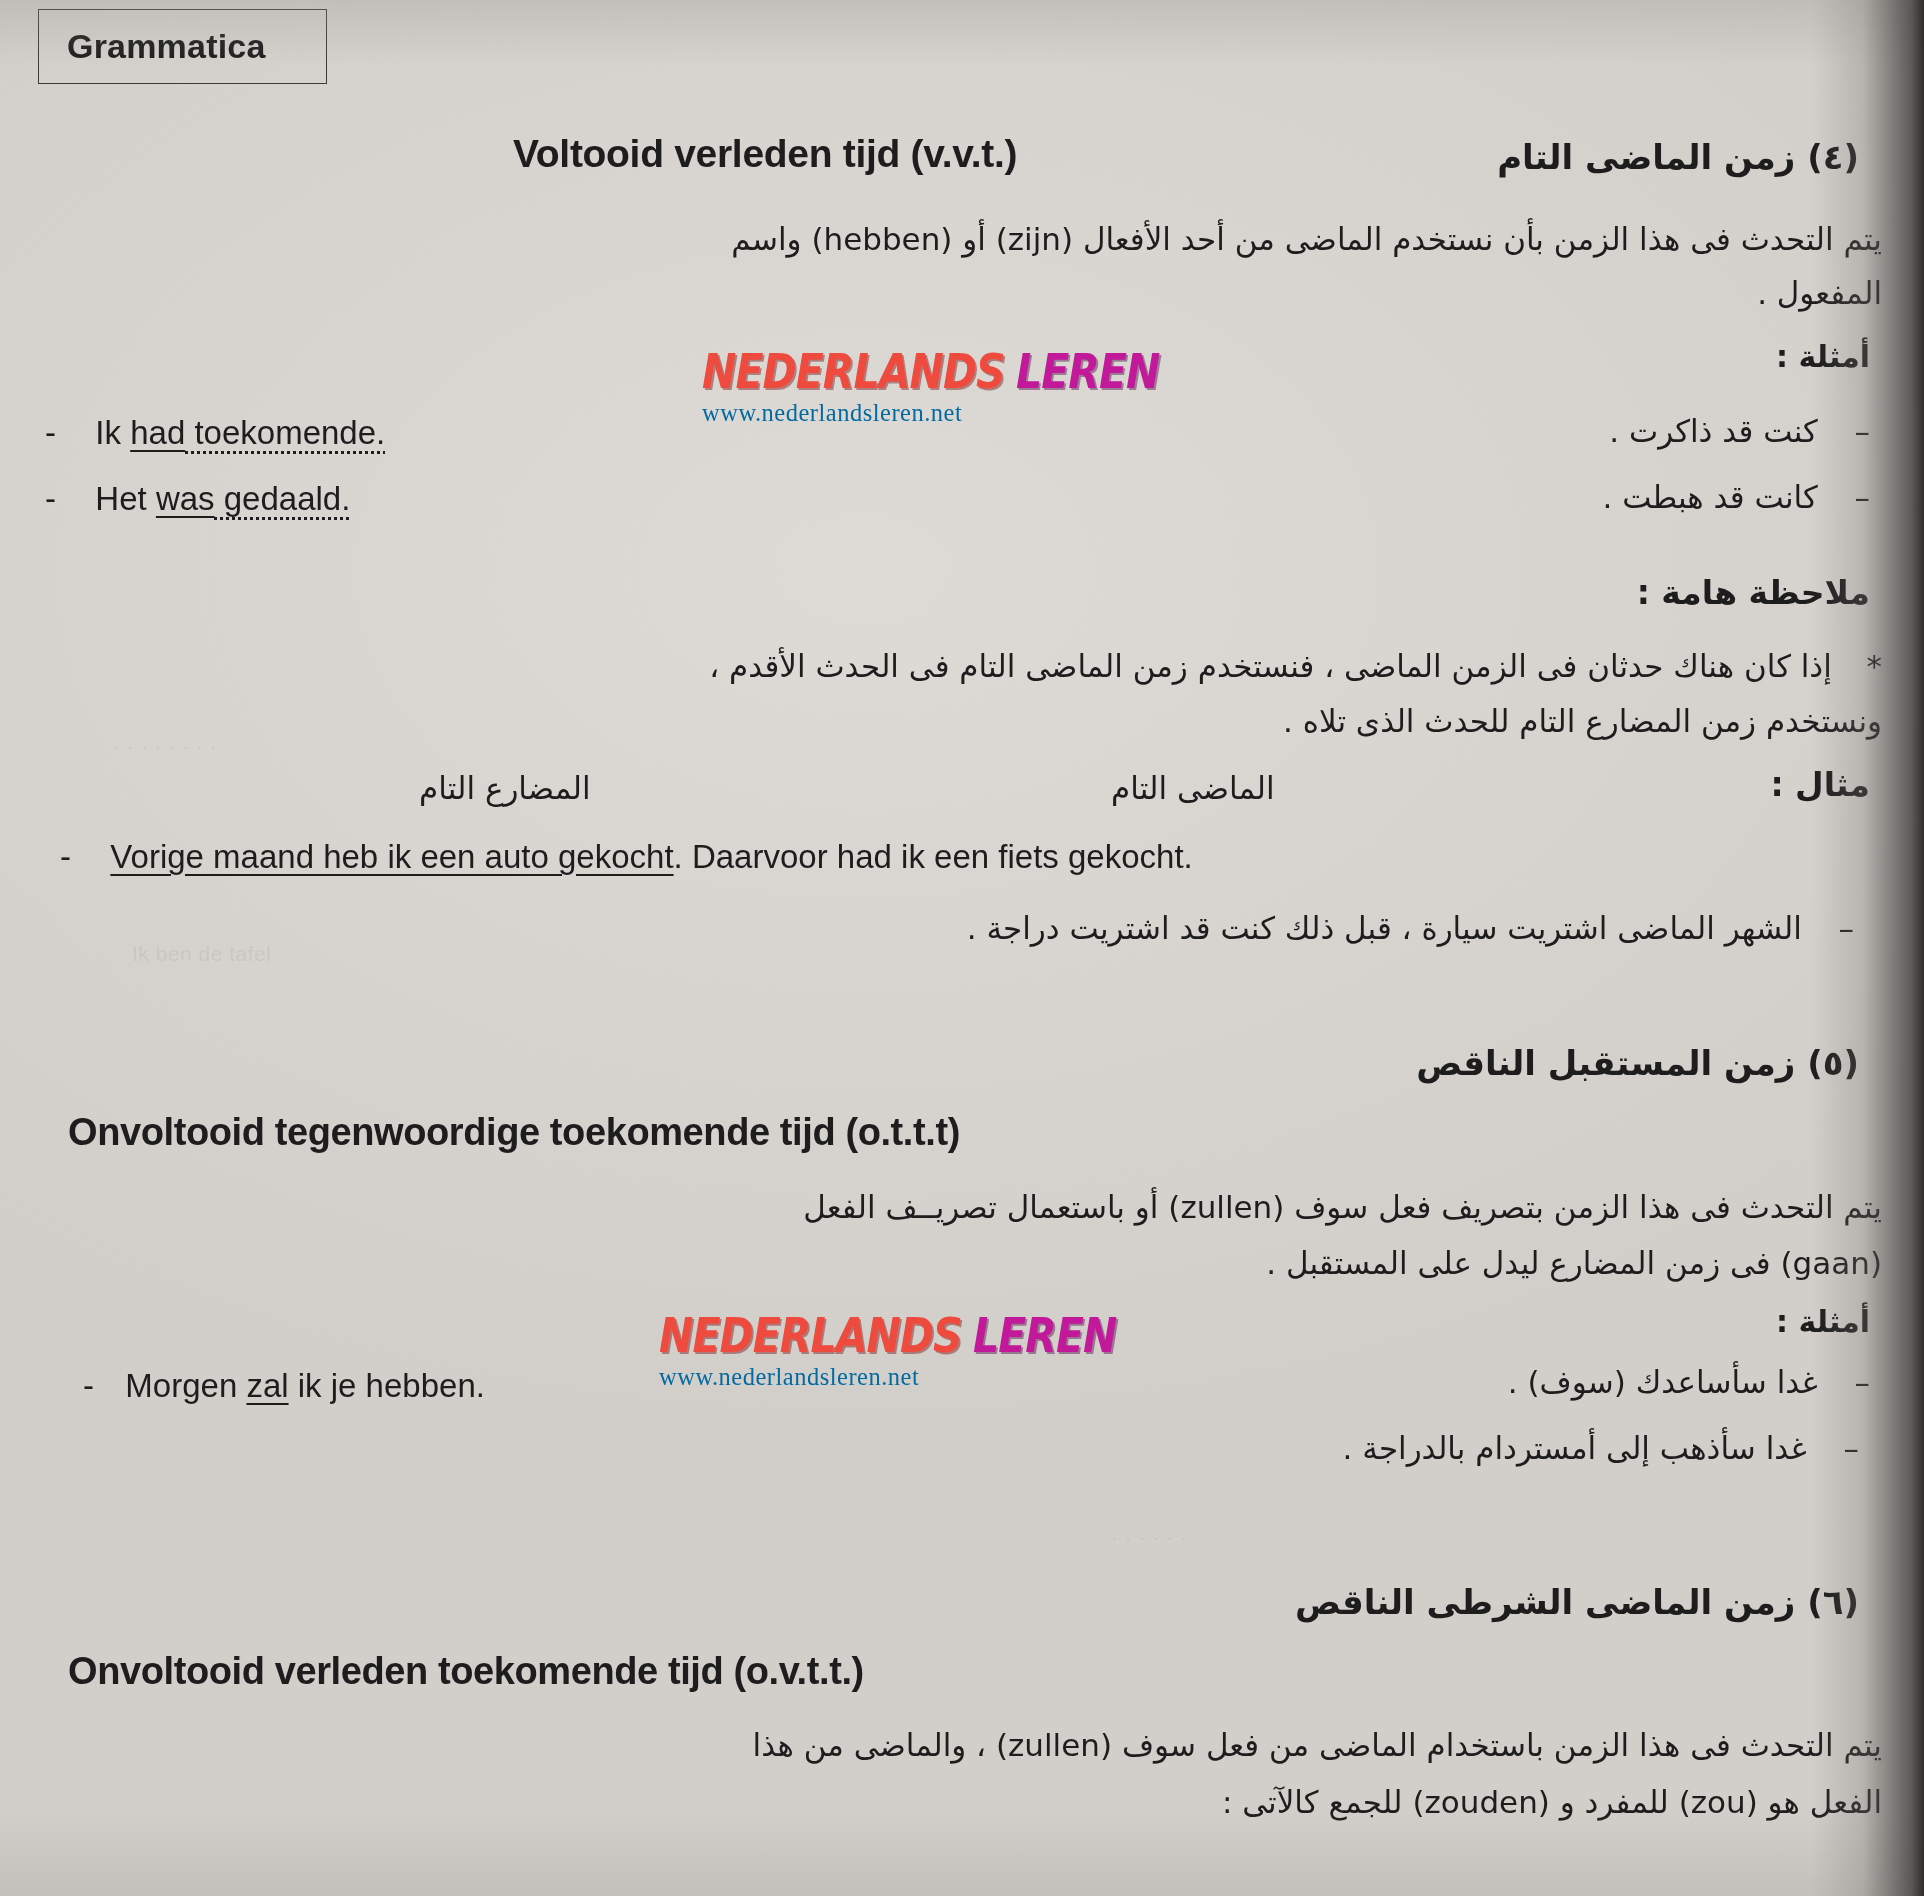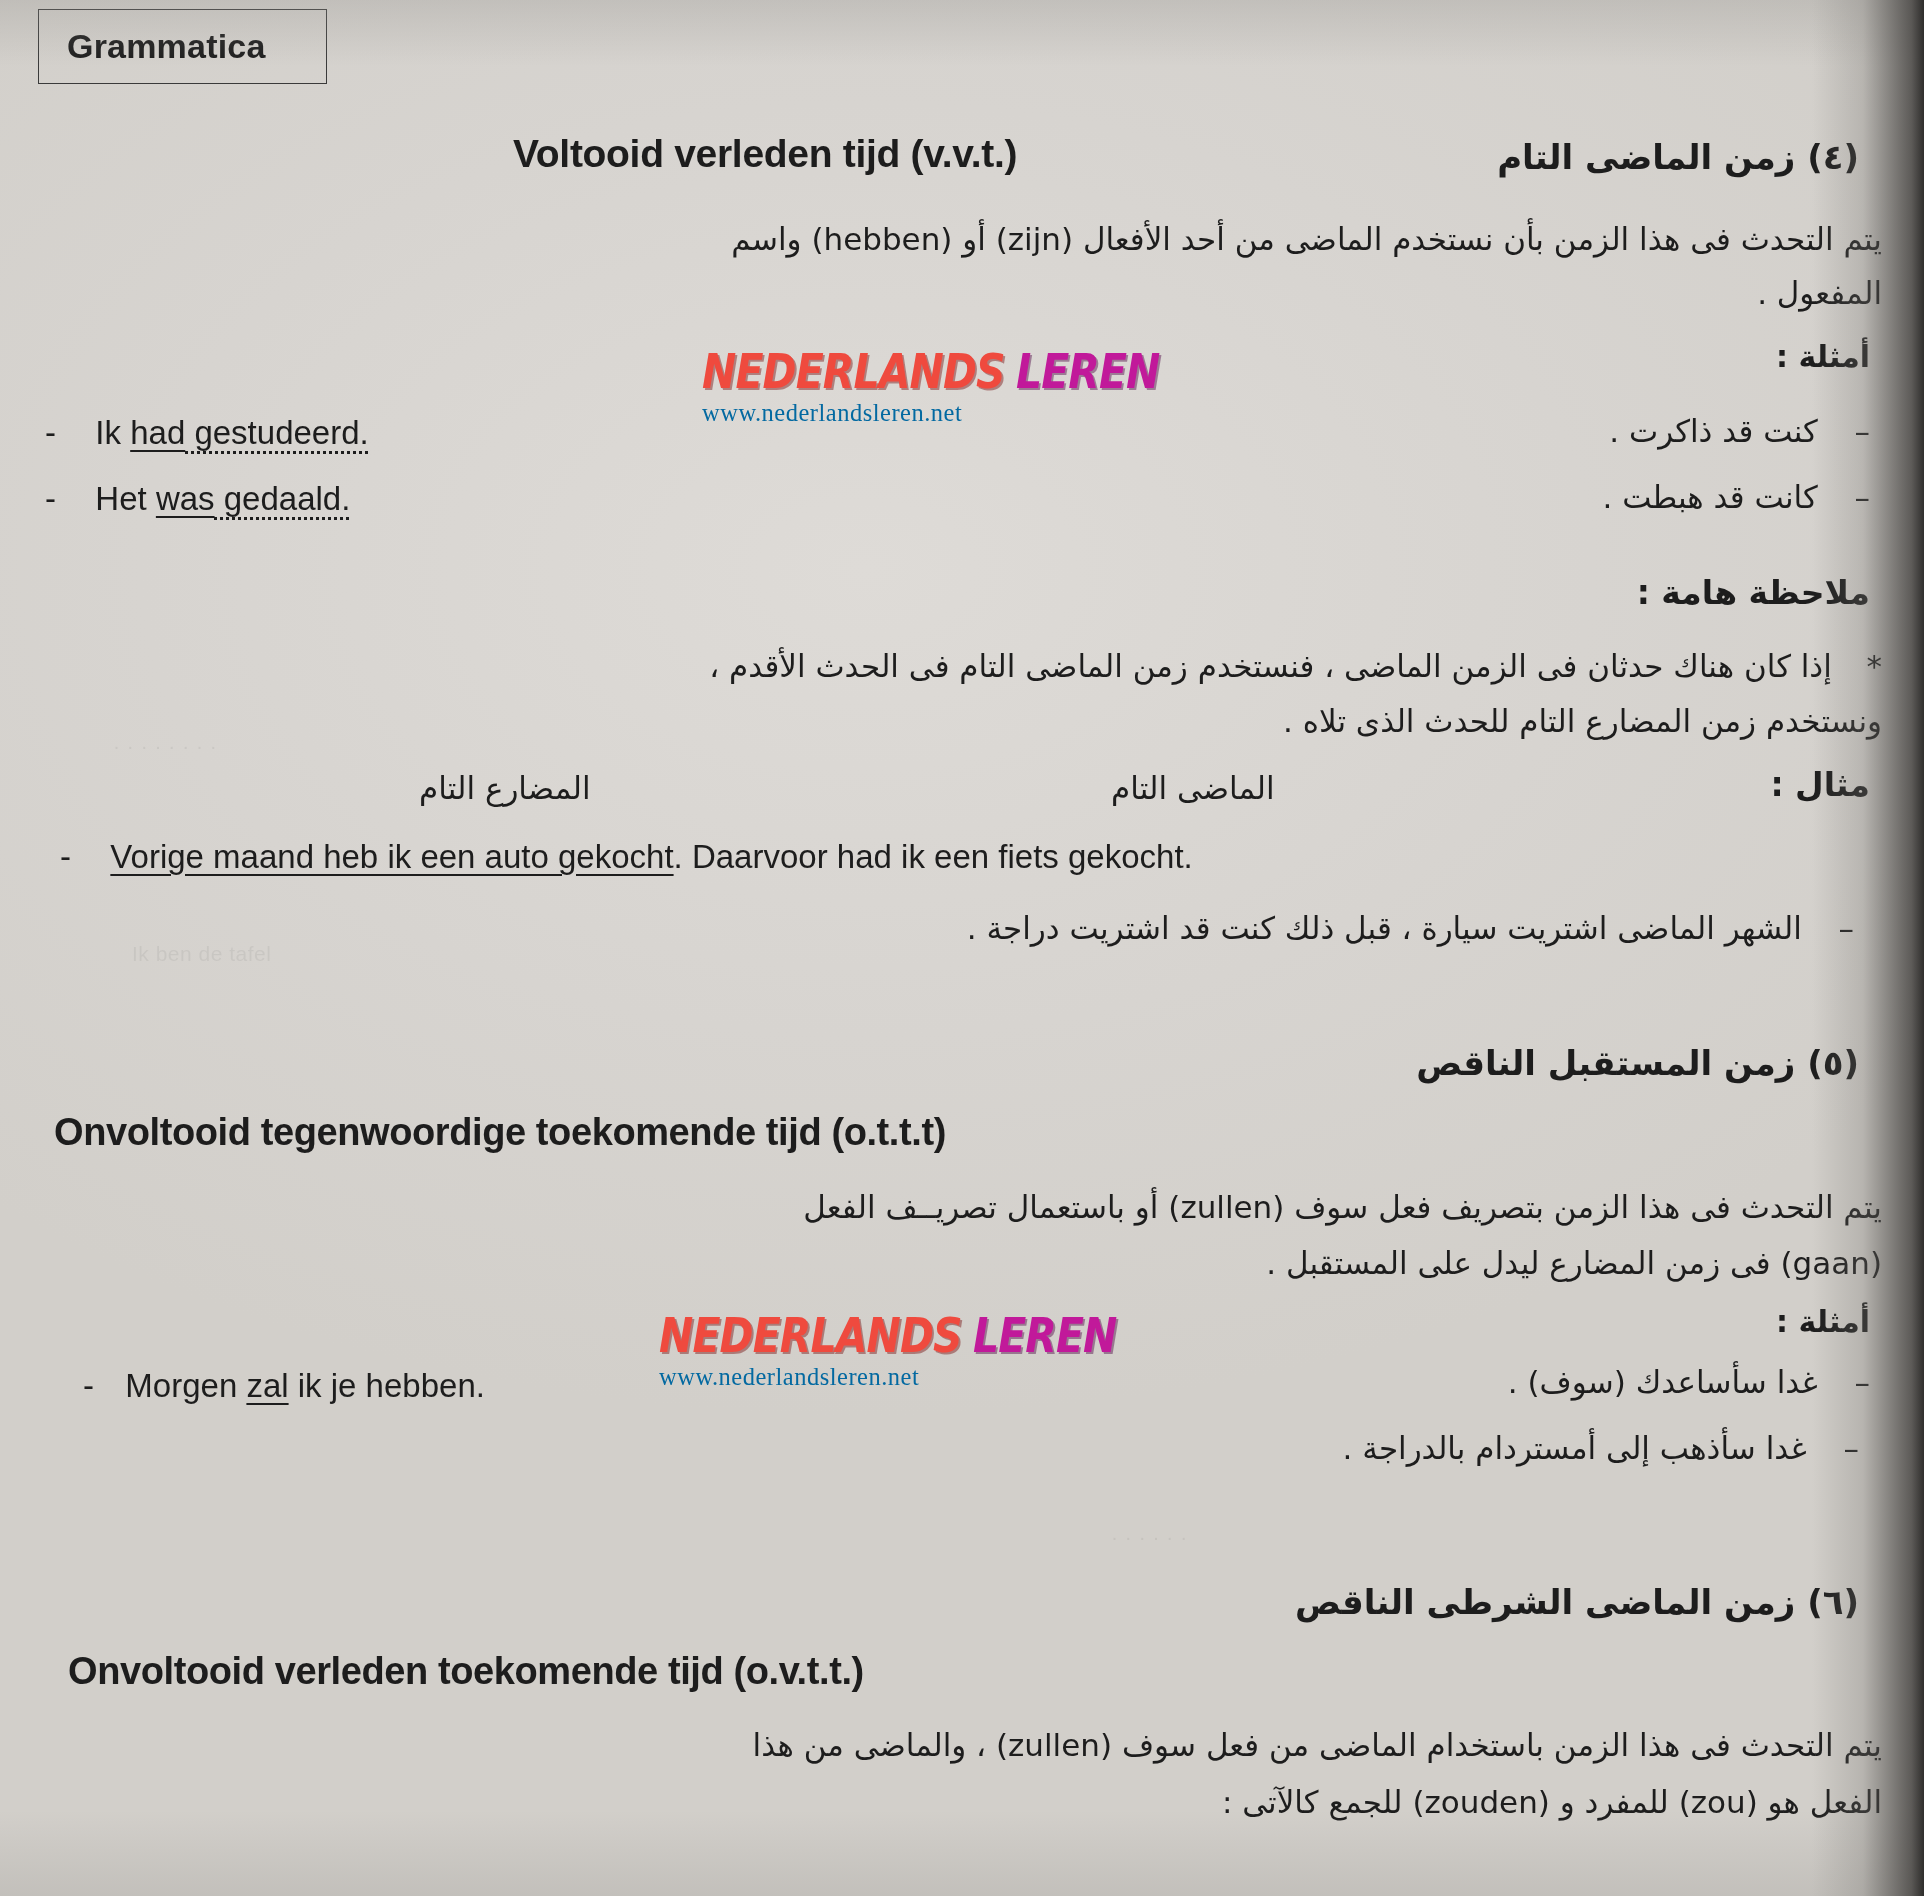--- a/index.html
+++ b/index.html
@@ -99,21 +99,21 @@
   <div class="row ar lbl-ar" style="right:55px;top:339px;">أمثلة :</div>
 
   <div class="logo" style="left:702px;top:347px;">
     <span class="word w1">NEDERLANDS</span><span class="word w2">LEREN</span>
     <div class="url">www.nederlandsleren.net</div>
   </div>
 
   <div class="row nl ex-nl" style="left:45px;top:414px;">
     <span>-</span>
     <span style="display:inline-block;width:21px;"></span>
-    <span>Ik </span><u class="solid">had</u><u class="dotted"> gestudeerd.</u>
+    <span>Ik </span><u class="solid">had</u><u class="dotted"> toekomende.</u>
   </div>
   <div class="row ar body-ar" style="right:55px;top:407px;">
     <span>–</span>
     <span style="display:inline-block;width:17px;"></span>
     <span>كنت قد ذاكرت .</span>
   </div>
 
   <div class="row nl ex-nl" style="left:45px;top:480px;">
     <span>-</span>
     <span style="display:inline-block;width:21px;"></span>
@@ -143,21 +143,21 @@
     <span style="display:inline-block;width:21px;"></span>
     <u class="solid">Vorige maand heb ik een auto gekocht</u><span>. Daarvoor had ik een fiets gekocht.</span>
   </div>
   <div class="row ar body-ar" style="right:71px;top:904px;">
     <span>–</span>
     <span style="display:inline-block;width:17px;"></span>
     <span>الشهر الماضى اشتريت سيارة ، قبل ذلك كنت قد اشتريت دراجة .</span>
   </div>
 
   <div class="row ar sec-ar" style="right:66px;top:1043px;">(٥) زمن المستقبل الناقص</div>
-  <div class="row nl sec-nl" style="left:54px;top:1111px;">Onvoltooid tegenwoordige toekomende tijd (o.t.t.t)</div>
+  <div class="row nl sec-nl" style="left:68px;top:1111px;">Onvoltooid tegenwoordige toekomende tijd (o.t.t.t)</div>
 
   <div class="row ar body-ar" style="right:43px;top:1183px;">يتم التحدث فى هذا الزمن بتصريف فعل سوف (zullen) أو باستعمال تصريــف الفعل</div>
   <div class="row ar body-ar" style="right:43px;top:1239px;">(gaan) فى زمن المضارع ليدل على المستقبل .</div>
 
   <div class="row ar lbl-ar" style="right:55px;top:1304px;">أمثلة :</div>
 
   <div class="logo" style="left:659px;top:1311px;">
     <span class="word w1">NEDERLANDS</span><span class="word w2">LEREN</span>
     <div class="url">www.nederlandsleren.net</div>
   </div>

